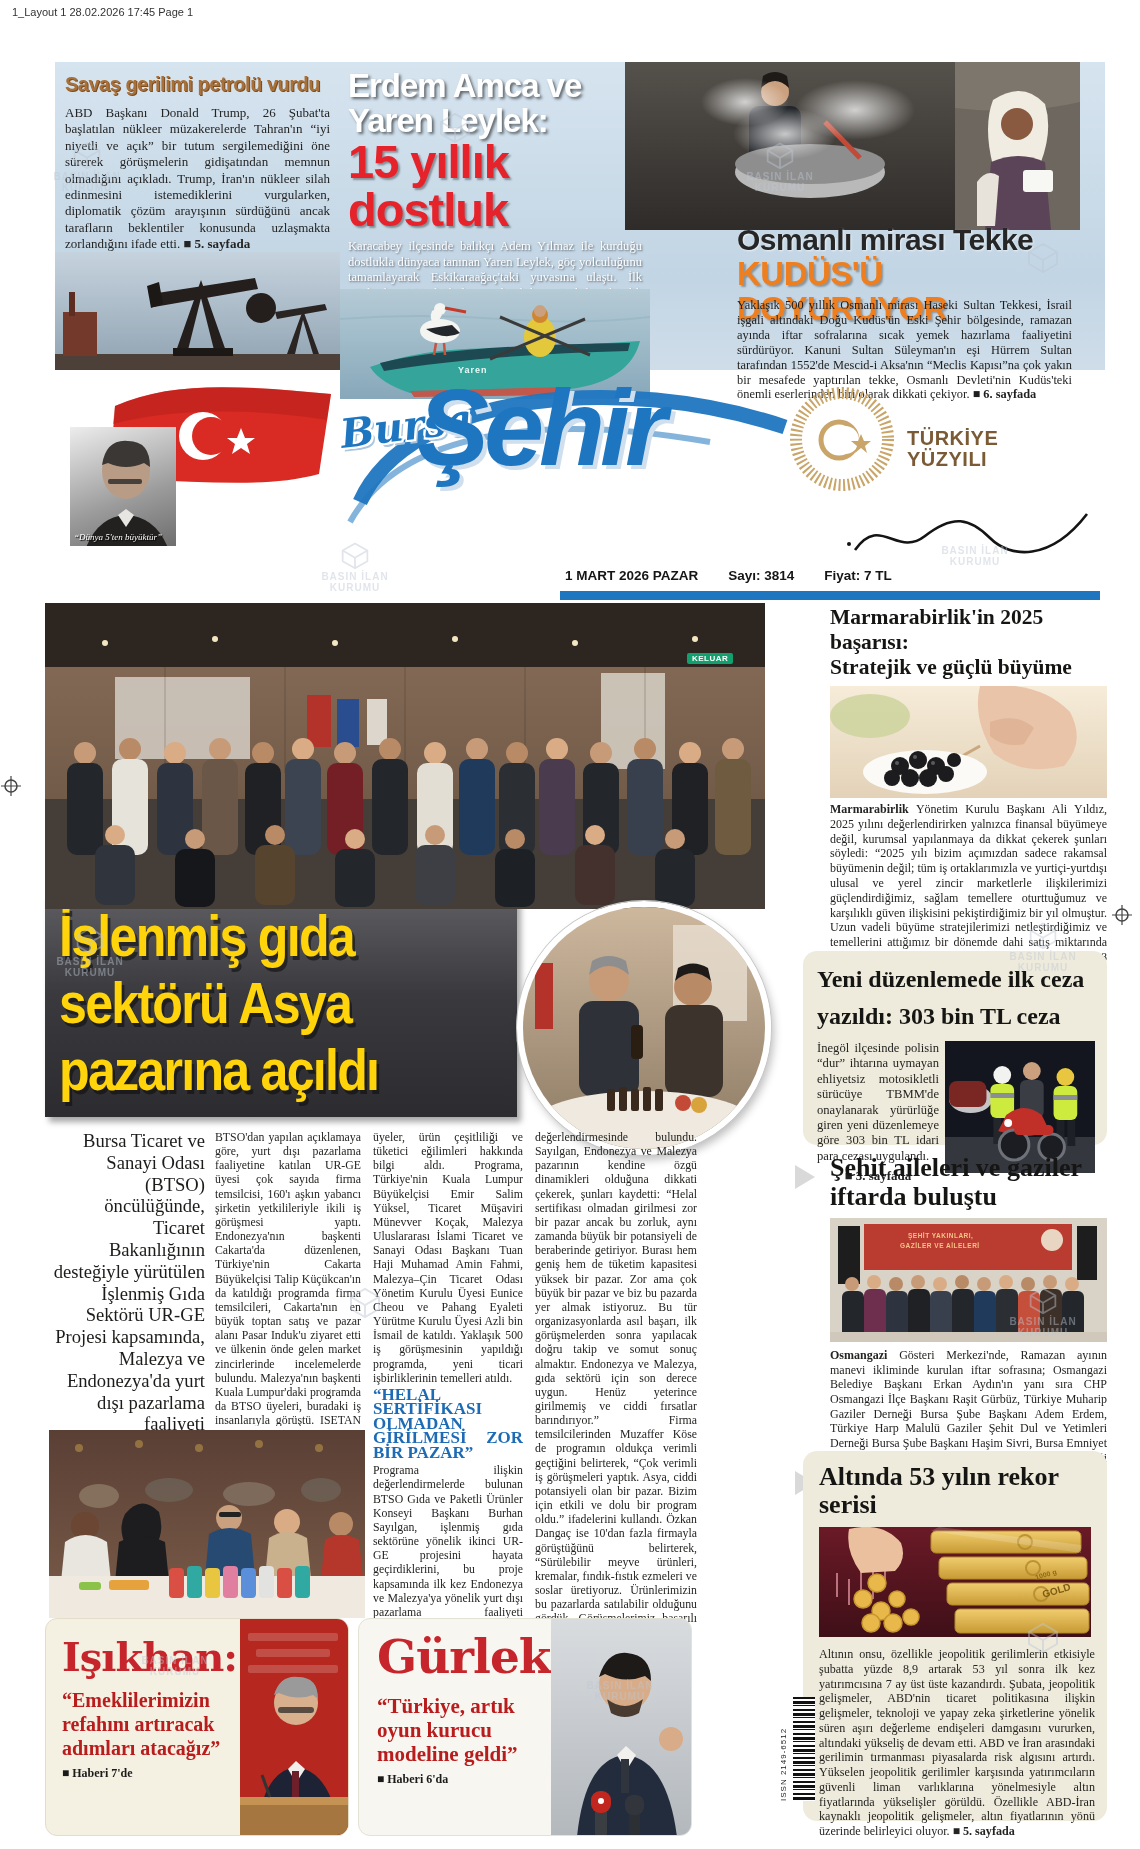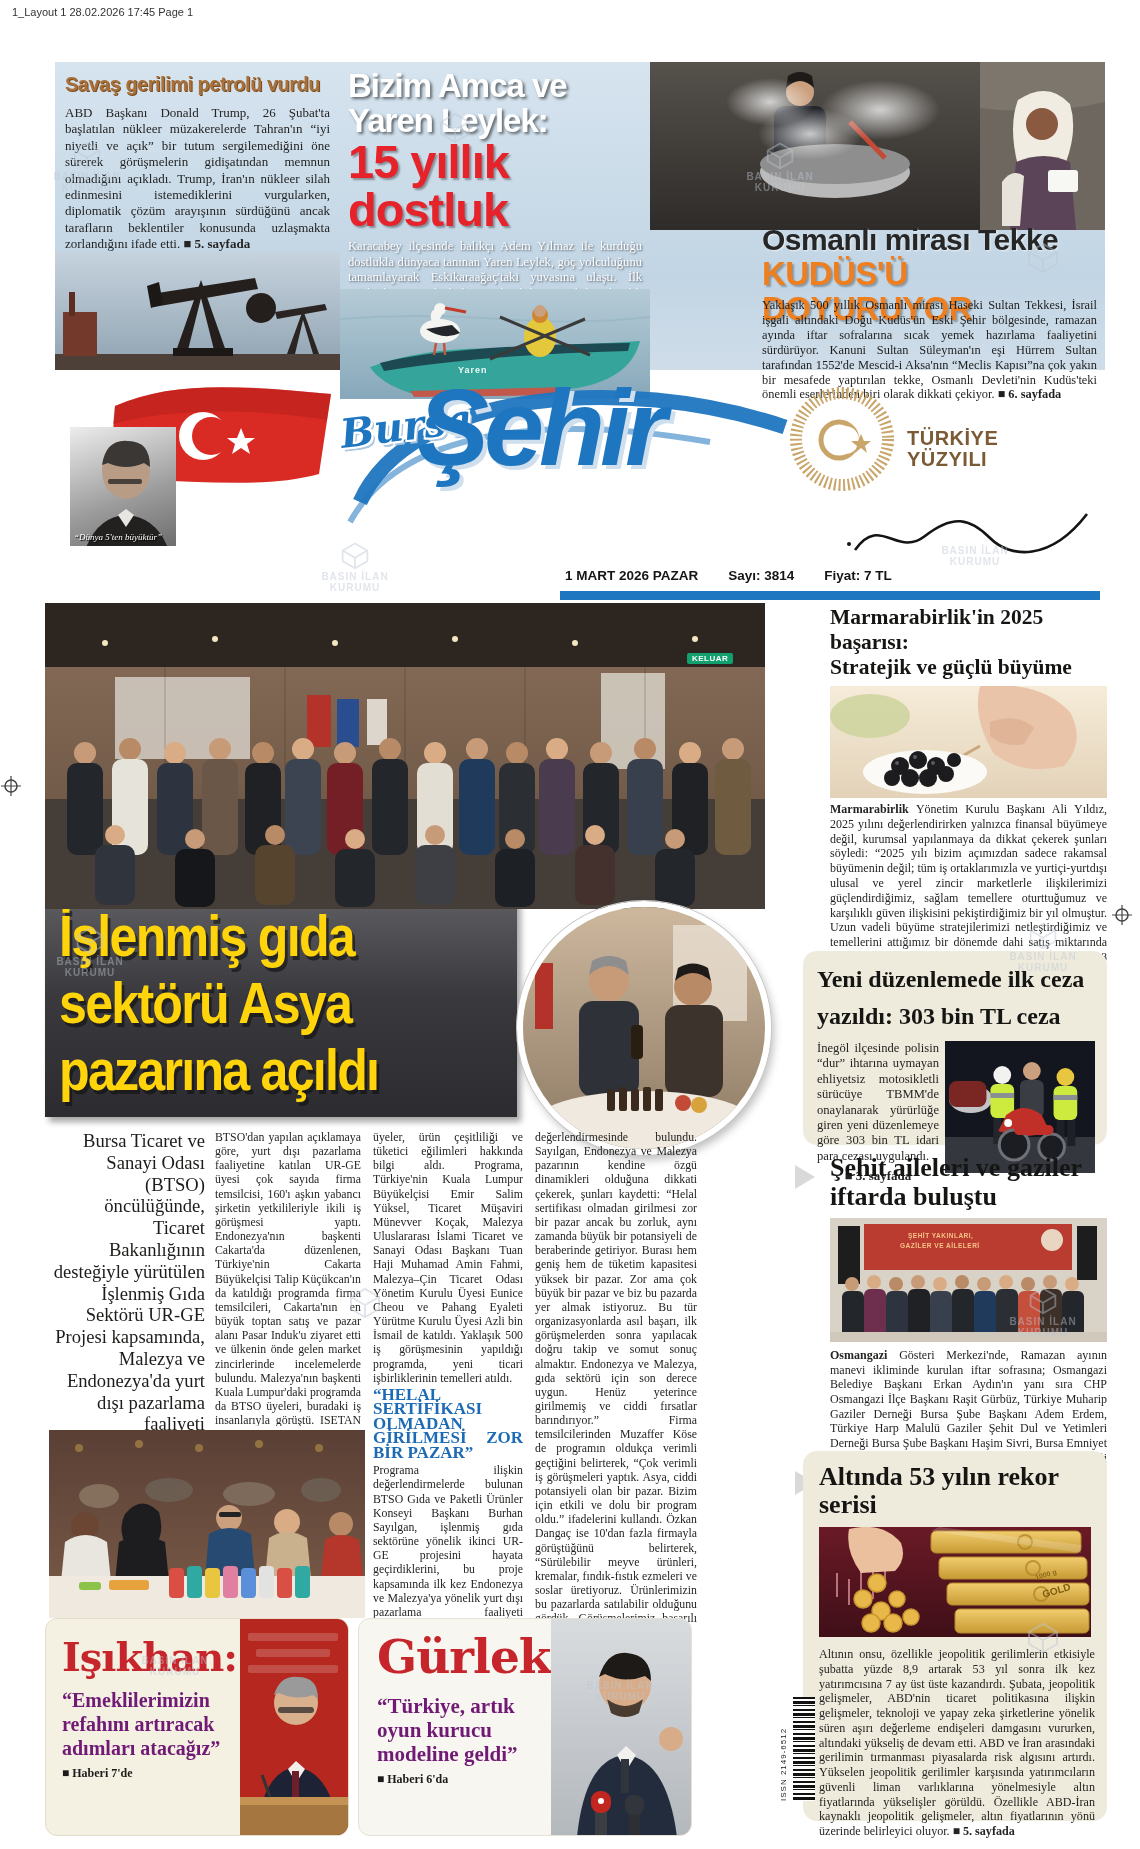--- a/index.html
+++ b/index.html
@@ -30,21 +30,21 @@
   .adem h2{font-family:"Liberation Sans",sans-serif;font-weight:bold;font-size:33px;line-height:35px;
            color:#fff;text-shadow:2px 2px 3px rgba(0,0,0,.55);letter-spacing:-1px;}
   .adem h3{font-family:"Liberation Sans",sans-serif;font-weight:bold;font-size:47px;line-height:48px;
            color:#e6222b;text-shadow:2px 2px 2px rgba(0,0,0,.35);letter-spacing:-1px;}
   .adem .body{margin-top:5px;font-size:12.6px;line-height:15.6px;text-align:justify;color:#fdfdff;
               text-shadow:1px 1px 2px rgba(0,0,0,.55);}
   .photo-stork{position:absolute;left:0;bottom:0;width:310px;height:81px;}
   .boat-label{position:absolute;left:118px;top:76px;font-family:"Liberation Sans",sans-serif;
               font-size:9px;font-weight:bold;color:#eafaf6;letter-spacing:1px;}
 
-  .kudus{left:595px;top:0;width:488px;height:308px;}
+  .kudus{left:570px;top:0;width:488px;height:308px;}
   .photo-cook{left:0;top:0;width:455px;height:168px;}
   .kudus .heads{position:absolute;left:112px;top:162px;width:335px;}
   .kudus h2{font-family:"Liberation Sans",sans-serif;font-weight:bold;font-size:30px;line-height:32px;
             color:#262626;text-shadow:1px 1px 2px rgba(255,255,255,.6);letter-spacing:-0.5px;}
   .kudus h3{font-family:"Liberation Sans",sans-serif;font-weight:bold;font-size:33px;line-height:35px;
             color:#ef7f1e;text-shadow:2px 2px 2px rgba(0,0,0,.3);letter-spacing:-0.5px;}
   .kudus .body{position:absolute;left:112px;top:236px;width:335px;font-size:12.4px;line-height:14.9px;
                text-align:justify;color:#1e1e1e;}
 
   
@@ -98,21 +98,21 @@
 
   
   .box-isikhan{left:0;top:1015px;width:304px;height:218px;background:#f4f0e2;border-radius:12px;
                overflow:hidden;border:1px solid #e3ddc9;}
   .box-gurlek{left:313px;top:1015px;width:334px;height:218px;background:#f8f6f0;border-radius:12px;
               overflow:hidden;border:1px solid #e4e1d6;}
   .pname{font-family:"DejaVu Serif",serif;font-weight:bold;font-size:40px;color:#c6262b;
          letter-spacing:-1px;}
   .box-gurlek .pname{font-size:47px;}
   .pquote{font-family:"Liberation Serif",serif;font-weight:bold;font-size:20px;line-height:24px;
-          color:#701a75;white-space:pre-line;}
+          color:#b91c1c;white-space:pre-line;}
   .pref{font-size:12px;font-weight:bold;color:#1b1b1b;margin-top:6px;}
   .photo-isikhan{position:absolute;right:0;top:0;width:108px;height:218px;}
   .photo-gurlek{position:absolute;right:0;top:0;width:140px;height:218px;}
 
   
   .right-col{left:795px;top:603px;width:312px;height:1240px;}
   .tri{position:absolute;width:0;height:0;border-left:20px solid #d9d9d9;
        border-top:12px solid transparent;border-bottom:12px solid transparent;}
   .story-head{font-family:"Liberation Serif",serif;font-weight:bold;color:#151513;white-space:pre-line;}
   .marmara{left:0;top:2px;width:312px;}
@@ -191,21 +191,21 @@
         <polygon points="92,34 104,30 108,52 96,56" fill="#1c1816"></polygon>
         <circle cx="206,66" r="0" fill="none"></circle>
         <circle cx="206" cy="56" r="15" fill="#241f1d"></circle>
         <rect x="118" y="96" width="60" height="8" fill="#1c1816"></rect>
         <polygon points="232,102 248,58 264,102 258,102 248,68 240,102" fill="#2a2422"></polygon>
         <polygon points="220,60 270,52 272,58 222,67" fill="#2a2422"></polygon>
       </svg>
     </div>
 
     <div class="abs adem">
-      <h2>Bizim Amca ve Yaren Leylek:</h2>
+      <h2>Erdem Amca ve Yaren Leylek:</h2>
       <h3>15 yıllık dostluk</h3>
       <div class="body"><span>Karacabey ilçesinde balıkçı Adem Yılmaz ile kurduğu dostlukla dünyaca tanınan Yaren Leylek, göç yolculuğunu tamamlayarak Eskikaraağaç'taki yuvasına ulaştı. İlk günlerde eşi Nazlı ile karıştırılarak kısa süreli bir “kimlik şaşkınlığı” yaşatsa da, Adem Amca'nın kayığına konarak sadakatini bir kez daha kanıtlayan Yaren, bu yıl 24 Şubat'ta gelerek kendi hız rekorunu da kırmış oldu.</span><b class="ref"> ■ 2. sayfada</b></div>
       <div class="photo-stork">
         <svg width="310" height="110" viewBox="0 0 310 110" preserveAspectRatio="none">
           <defs>
               <linearGradient id="sea1" x1="0" y1="0" x2="0" y2="1">
             <stop offset="0" stop-color="#b5cbd6"></stop>
                 <stop offset="1" stop-color="#87a8ba"></stop>
               </linearGradient>
             </defs>

